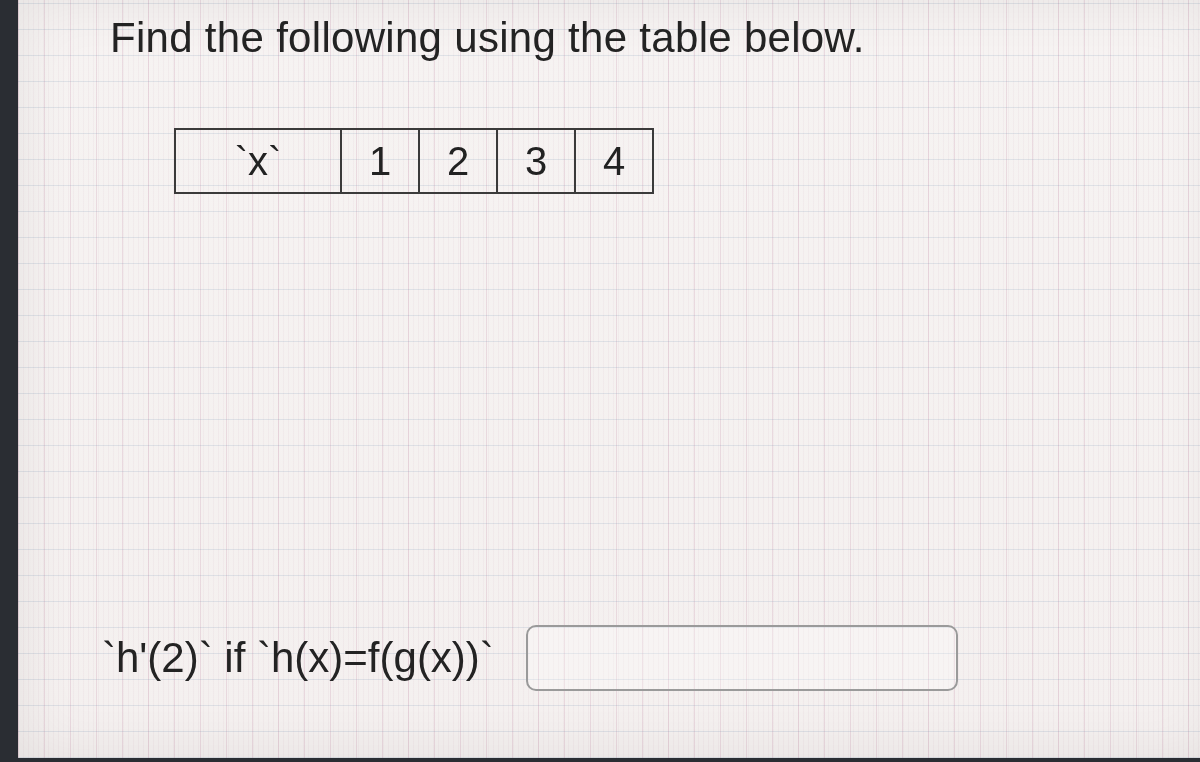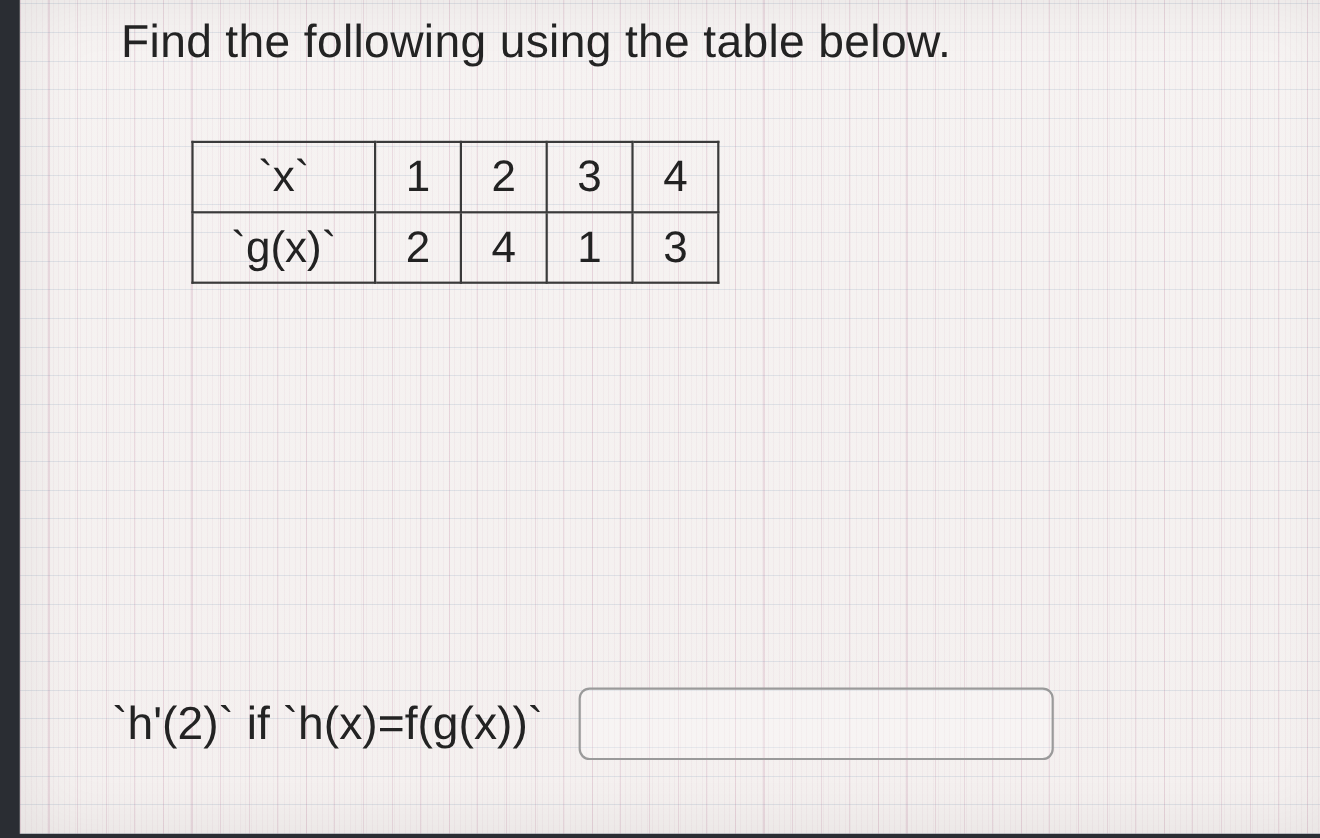--- a/index.html
+++ b/index.html
@@ -107,27 +107,20 @@
 
   <table class="data-table">
     <tbody>
         <tr>
       <td class="rowhdr">`x`</td>
       <td class="val">1</td>
       <td class="val">2</td>
       <td class="val">3</td>
       <td class="val">4</td>
     </tr>
-    <tr>
-      <td class="rowhdr">`g(x)`</td>
-      <td class="val">2</td>
-      <td class="val">4</td>
-      <td class="val">1</td>
-      <td class="val">3</td>
-    </tr>
   </tbody>
     </table>
 
   <div class="question-row">
     <span class="question-text">`h'(2)` if `h(x)=f(g(x))`</span>
     <input type="text" class="answer-box" placeholder="" style="">
   </div>
 
 </div>
 

